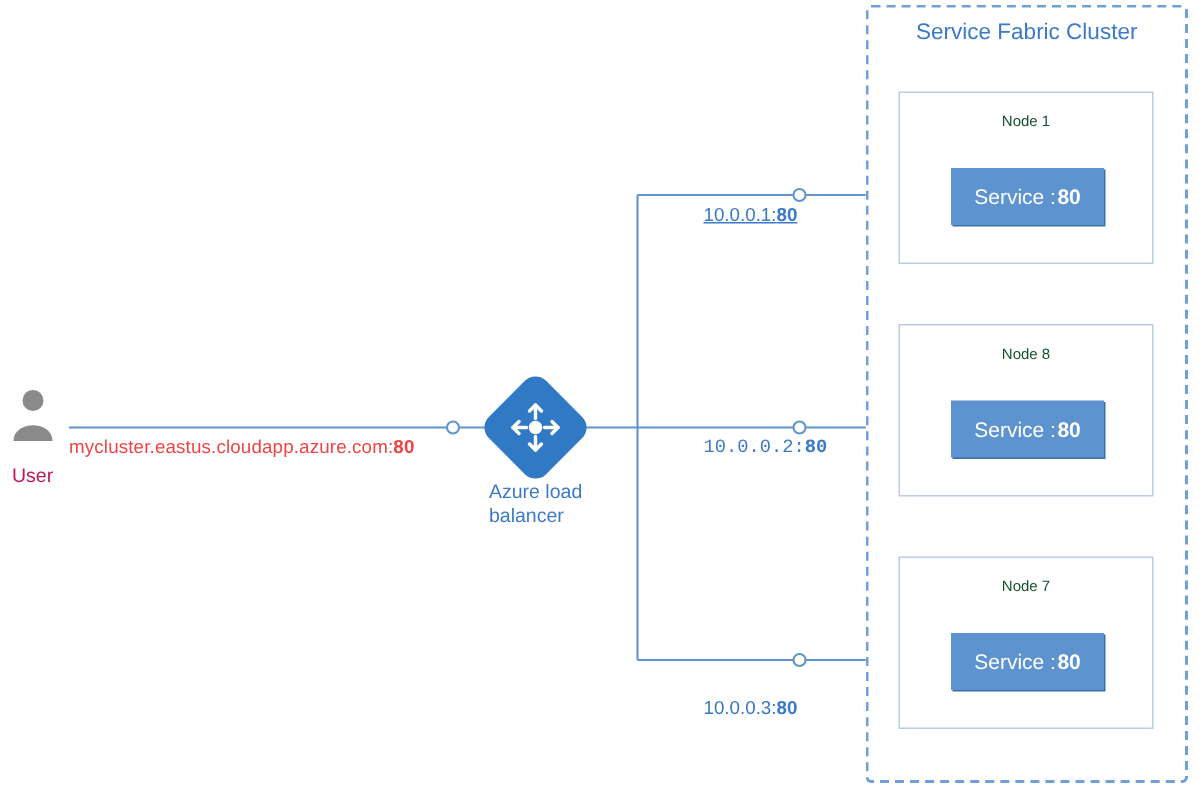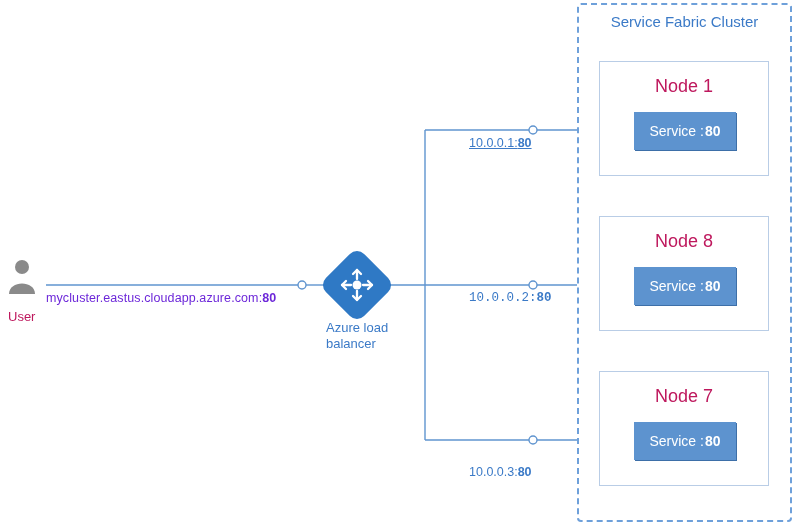--- a/index.html
+++ b/index.html
@@ -35,21 +35,21 @@
     position: absolute;
     left: 8px; top: 298px;
     font-size: 13px;
     color: #be185d;
     margin-top: 11px;
   }
   .cluster-url {
     position: absolute;
     left: 46px; top: 291px;
     font-size: 12.5px;
-    color: #6d28d9;
+    color: #ef4444;
     letter-spacing: 0.1px;
   }
   .cluster-url .port { font-weight: 600; }
   .ip-label {
     position: absolute;
     font-size: 12.5px;
     color: #3b7ac7;
   }
   .ip-label .port { font-weight: 600; }
   .ip1 { left: 469px; top: 136px; text-decoration: underline; }
@@ -109,22 +109,22 @@
     border: 1px solid #b9cde6;
     box-sizing: border-box;
     background: #fff;
   }
   .node1 { top: 56px; }
   .node2 { top: 211px; }
   .node3 { top: 366px; }
   .node-title {
     text-align: center;
     margin-top: 14px;
-    font-size: 18px;
-    color: #be185d;
+    font-size: 10px;
+    color: #14532d;
   }
   .service {
     position: absolute;
     left: 34px; top: 50px;
     width: 102px; height: 38px;
     background: #5d93cf;
     box-shadow: 1px 1px 0 0 #3d6fa8;
     display: flex; align-items: center; justify-content: center;
     color: #fff;
     font-size: 14px;

